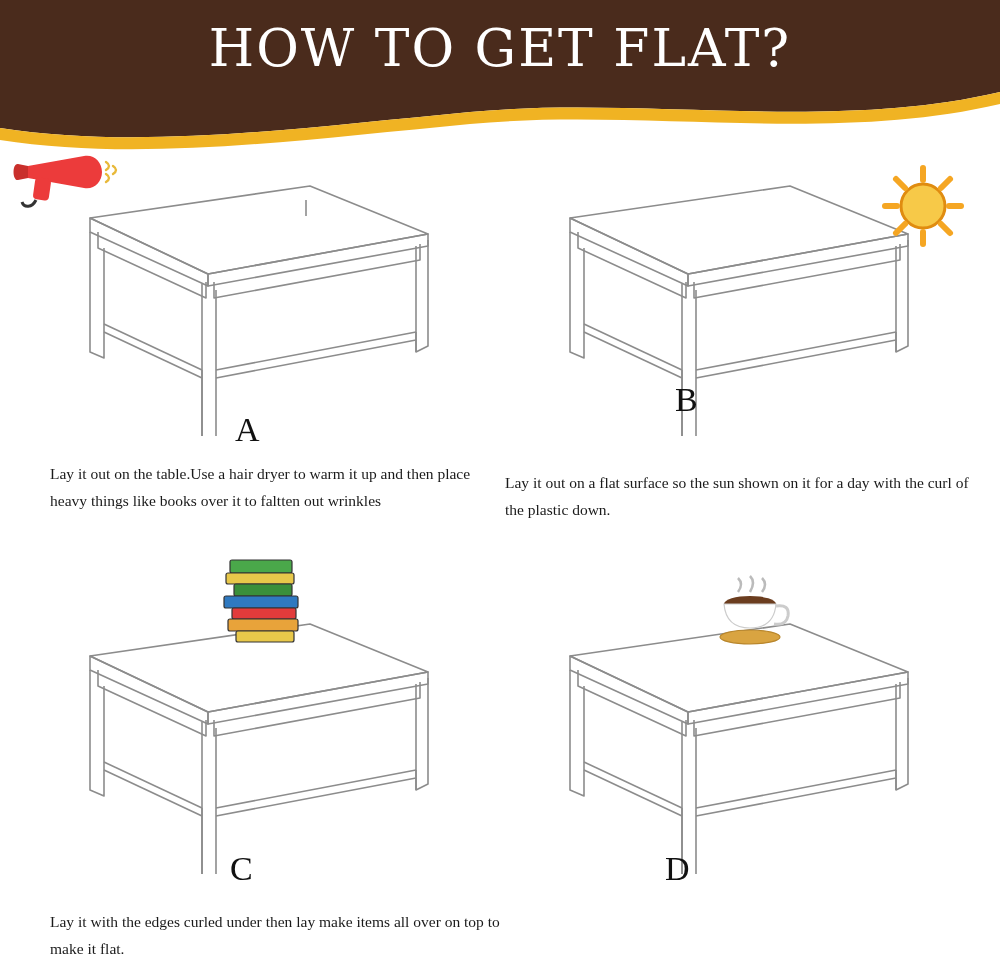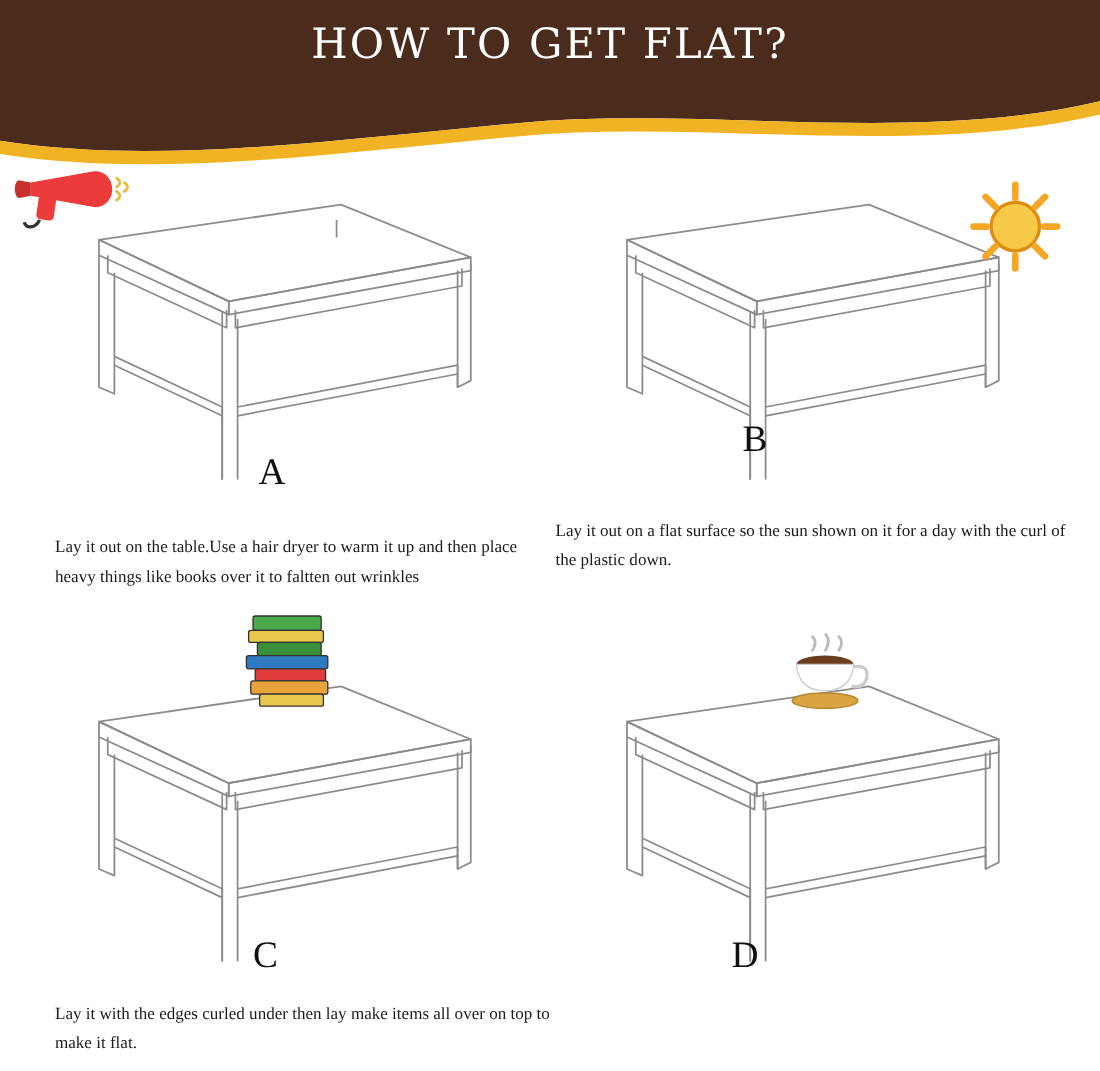--- a/index.html
+++ b/index.html
@@ -35,21 +35,21 @@
     top: 0;
   }
   .header-title {
     position: absolute;
     left: 0;
     top: 18px;
     width: 1000px;
     text-align: center;
     color: #ffffff;
     font-family: "DejaVu Serif", serif;
-    font-size: 38px;
+    font-size: 52px;
     letter-spacing: 2px;
     font-weight: normal;
     text-transform: uppercase;
     z-index: 3;
   }
 
   
   .grid {
     position: absolute;
     left: 0;
@@ -85,21 +85,21 @@
     font-family: "Liberation Serif", serif;
     font-size: 15.5px;
     line-height: 1.75;
     color: #1a1a1a;
   }
   .panel-a .panel-letter { left: 215px; top: 255px; }
   .panel-b .panel-letter { left: 175px; top: 225px; }
   .panel-c .panel-letter { left: 210px; top: 700px; }
   .panel-d .panel-letter { left: 165px; top: 700px; }
 
-  .panel-a .panel-caption { left: 30px; top: 328px; }
+  .panel-a .panel-caption { left: 30px; top: 304px; }
   .panel-b .panel-caption { left: 5px;  top: 313px; width: 465px; }
   .panel-c .panel-caption { left: 30px; top: 755px; }
   .panel-d .panel-caption { left: 5px;  top: 755px; width: 465px; }
 
   
   .panel-c .panel-letter, .panel-d .panel-letter { top: 282px; }
   .panel-c .panel-caption, .panel-d .panel-caption { top: 340px; }
 
   .deco-icon {
     position: absolute;

